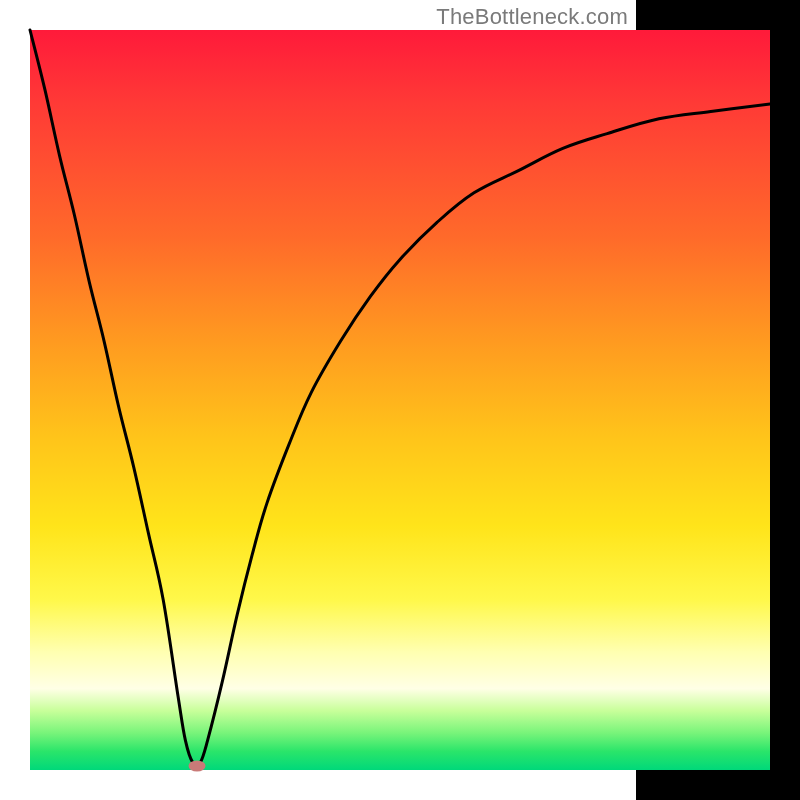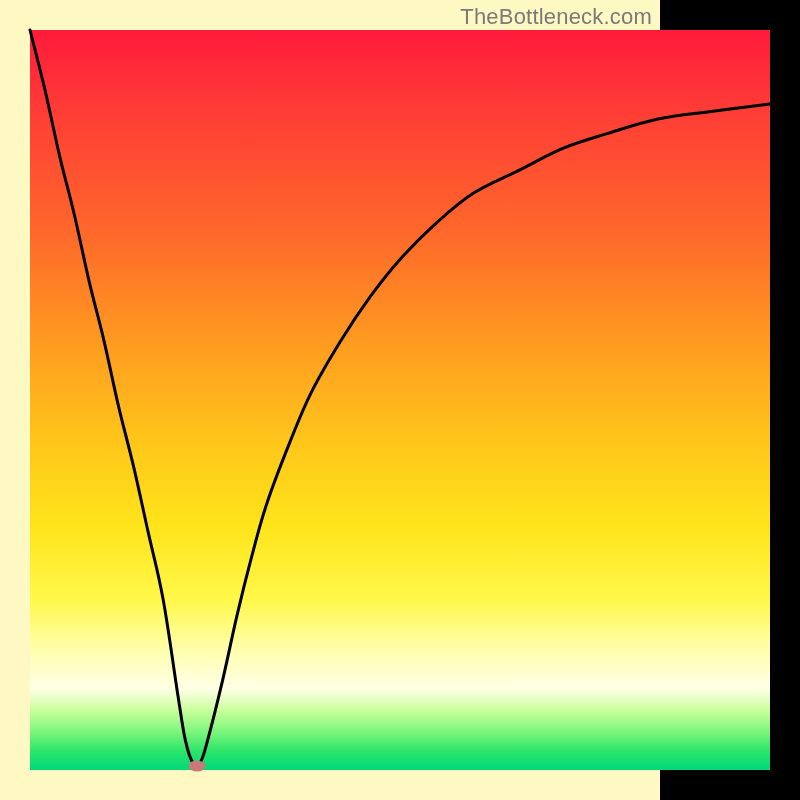--- a/index.html
+++ b/index.html
@@ -8,22 +8,21 @@
     width: 800px;
     height: 800px;
     background: #000;
     overflow: hidden;
     font-family: Arial, Helvetica, sans-serif;
   }
   .frame {
     position: relative;
     width: 636px;
     height: 800px;
-    background: #fef9c3;
-    padding-left: 24px;
+    background: #ffffff;
   }
   .plot {
     position: absolute;
     left: 30px;
     top: 30px;
     width: 740px;
     height: 740px;
     
     background: linear-gradient(
       to bottom,

